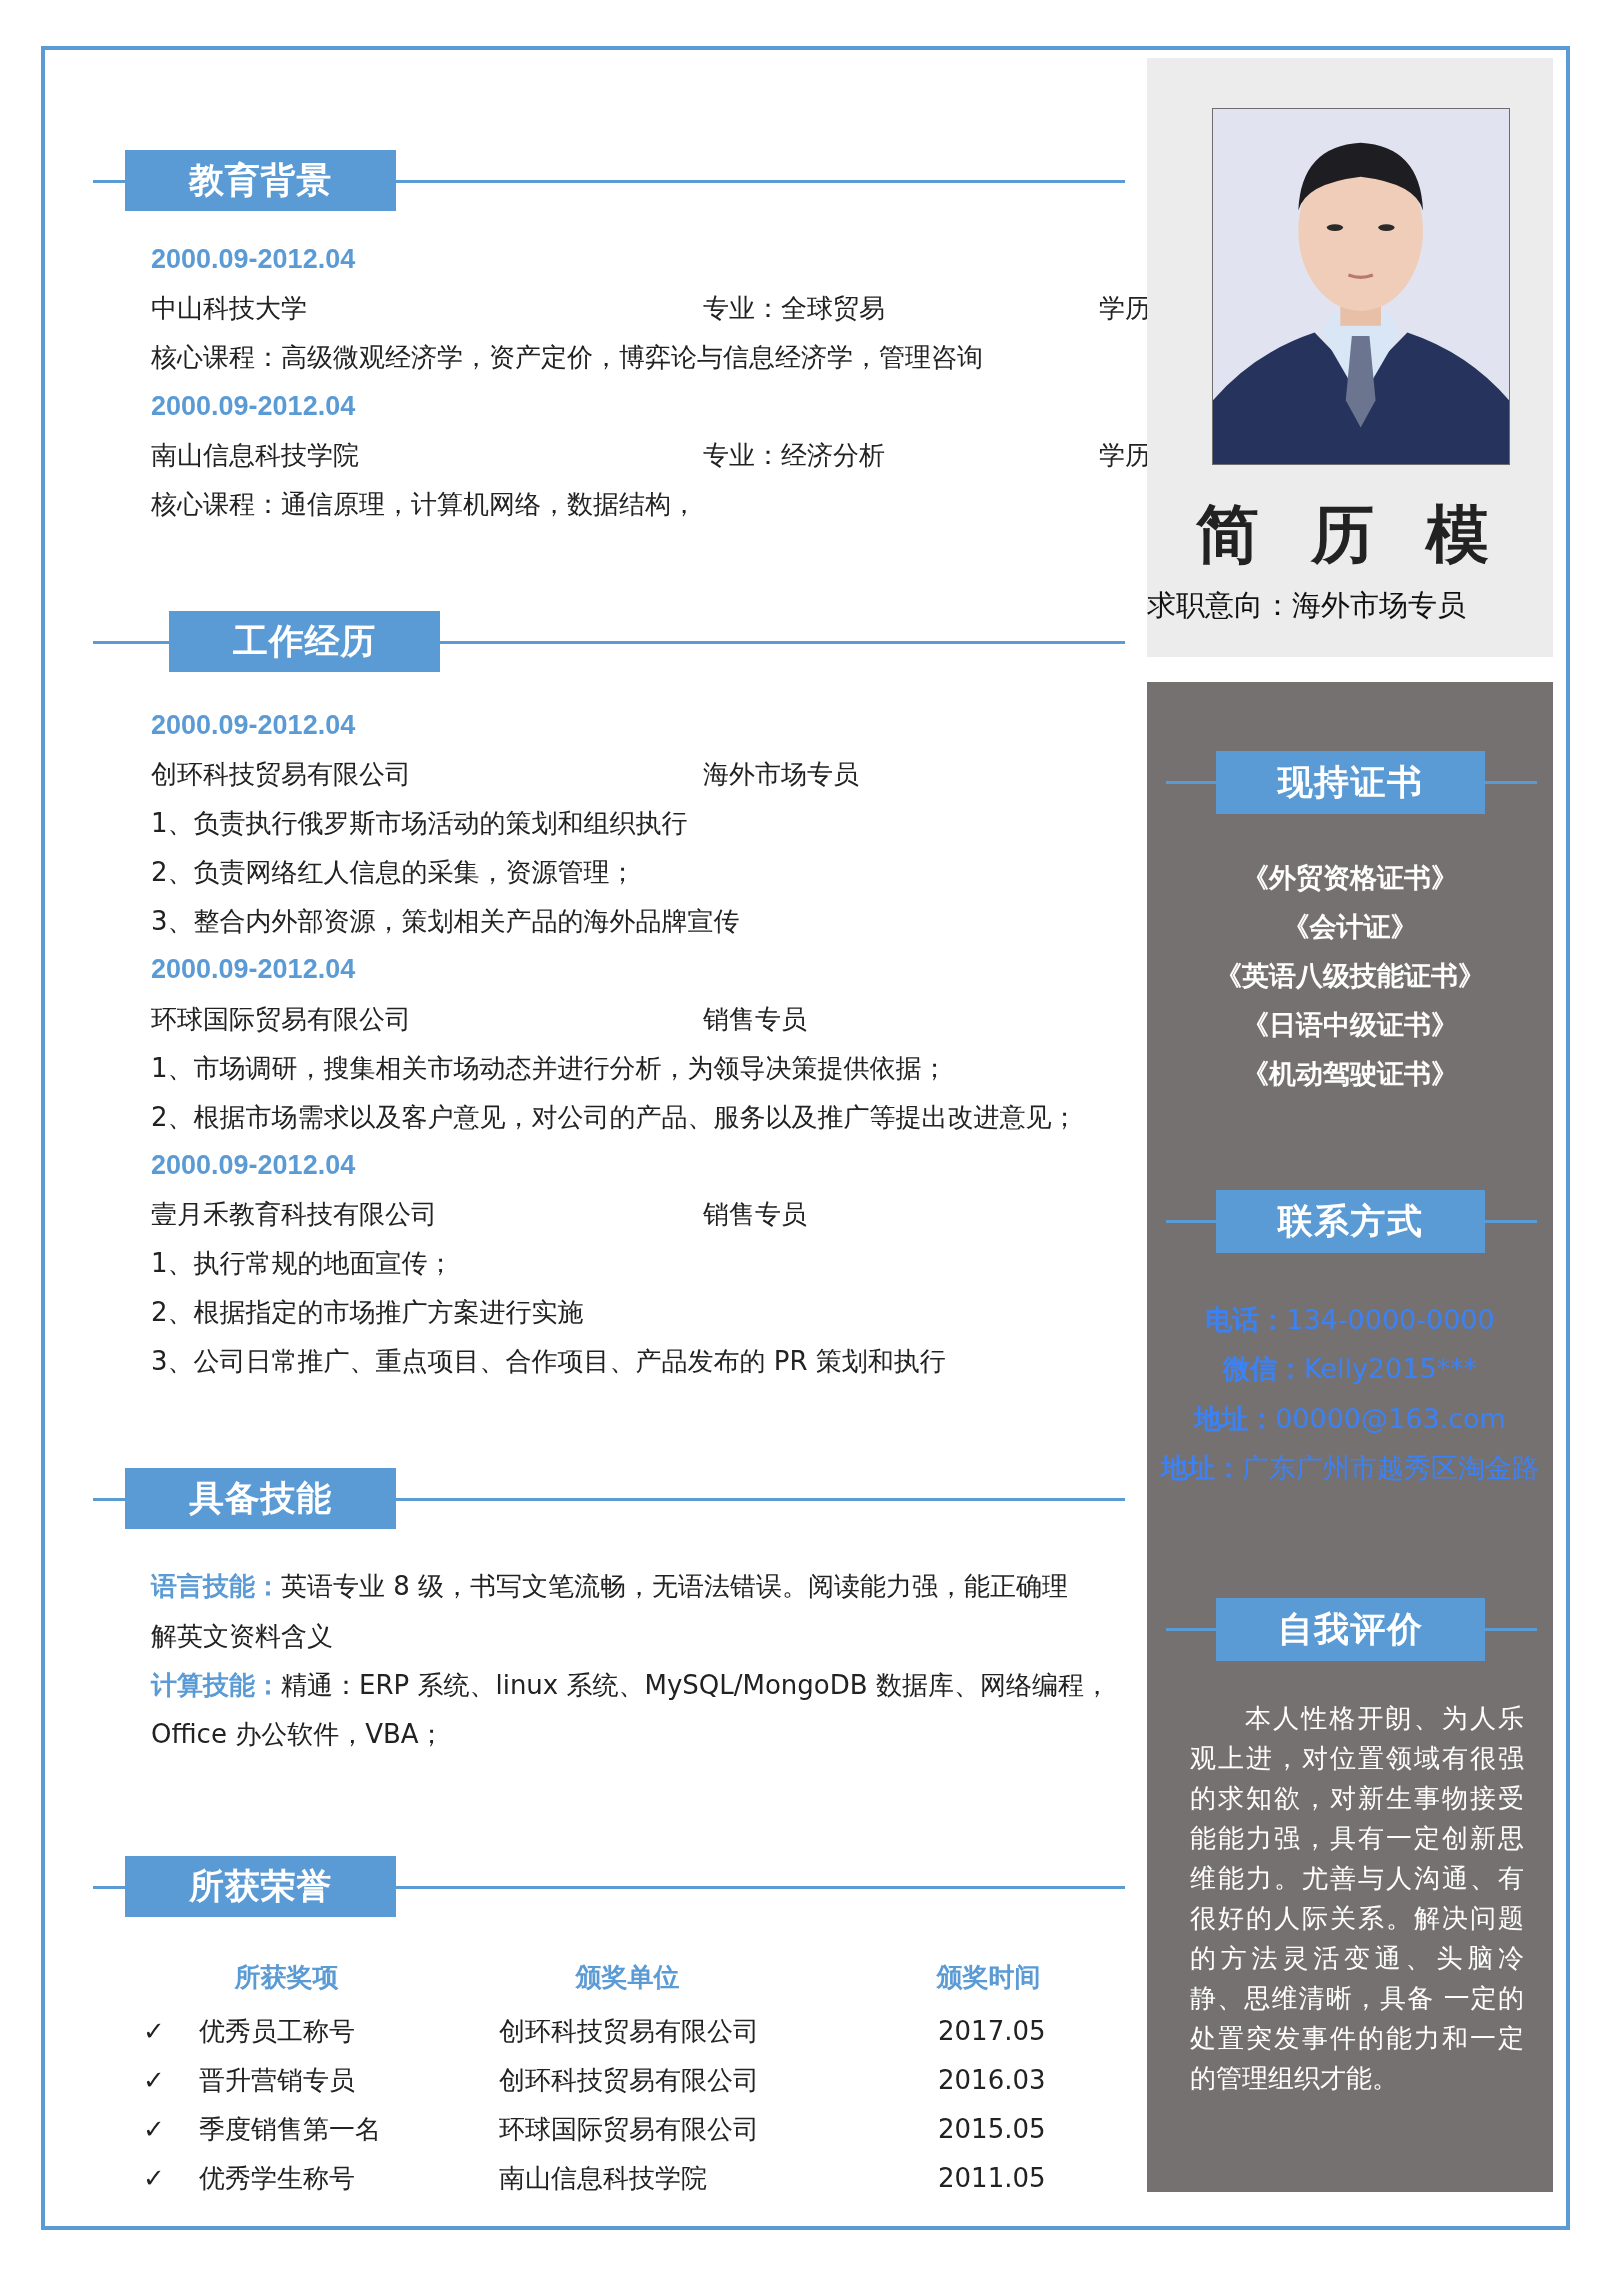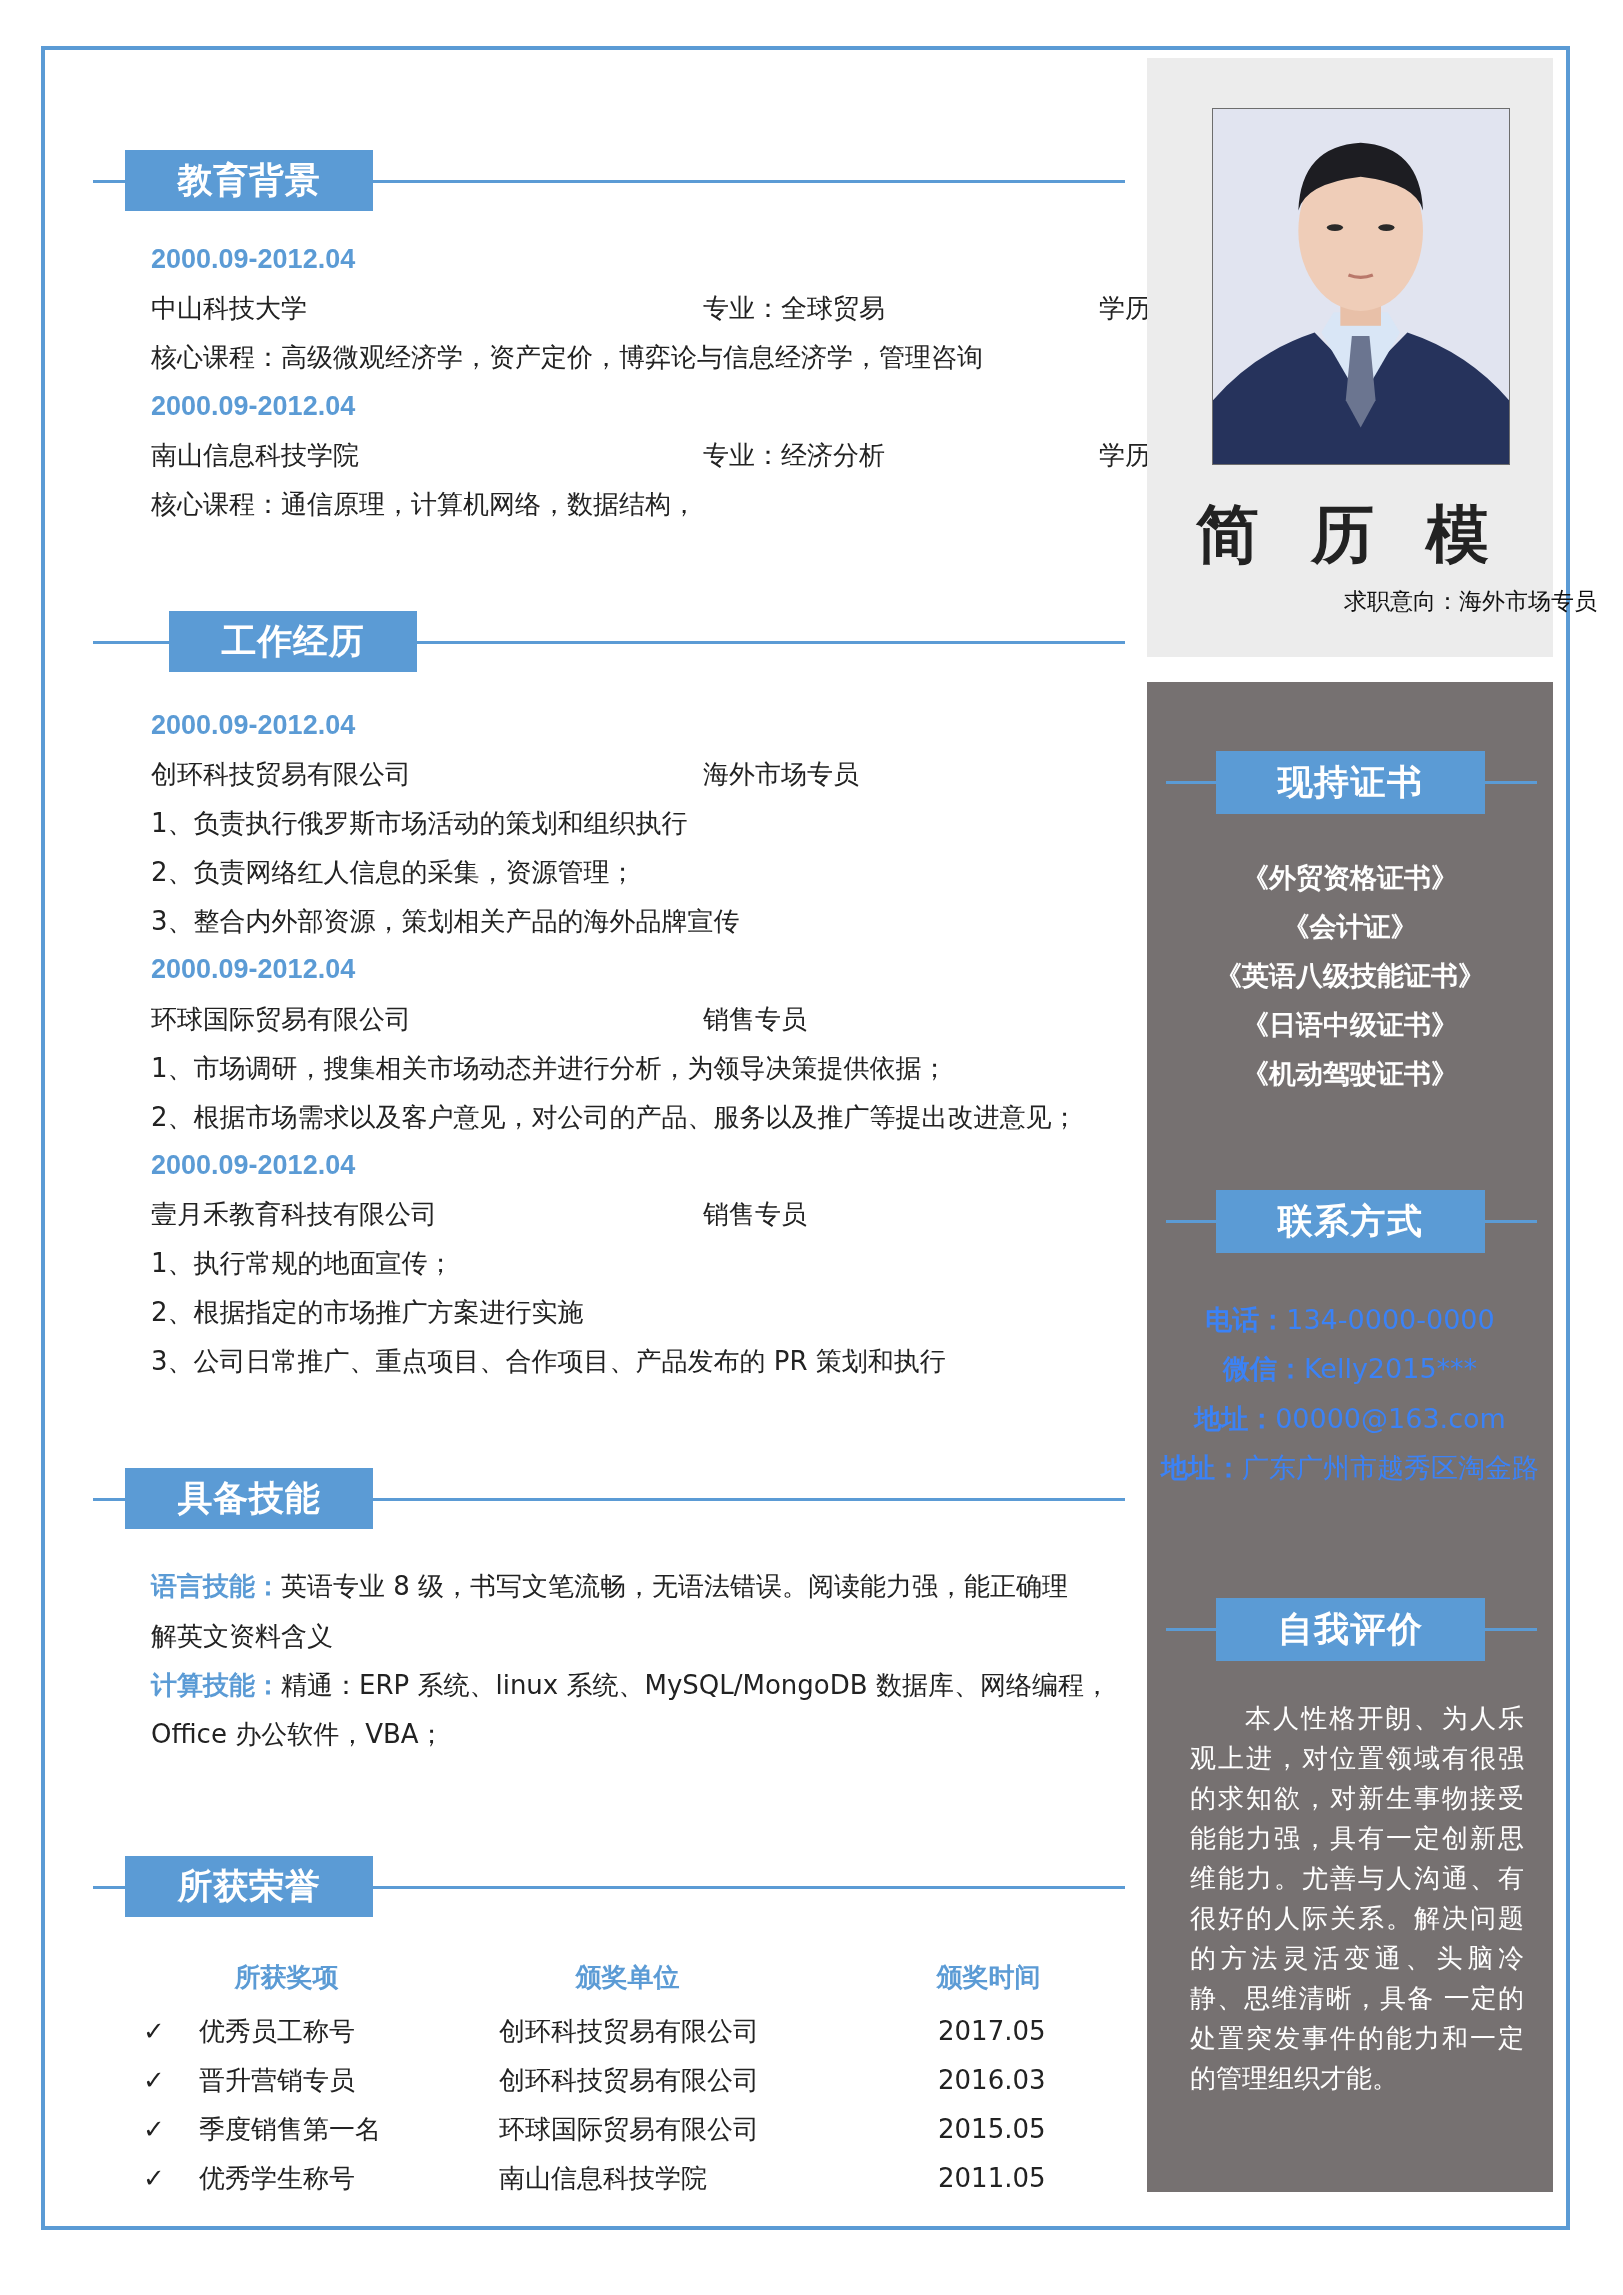--- a/index.html
+++ b/index.html
@@ -1,21 +1,21 @@
 <!DOCTYPE html>
 <html style="font-size:11px"><head>
 <meta charset="utf-8">
 <style>
   * { box-sizing: border-box; margin: 0; padding: 0; }
   html, body { width: 1623px; height: 2295px; background: #ffffff; overflow: hidden; }
   body { position: relative; font-family: "DejaVu Sans", "Liberation Sans", sans-serif; color: #222222; }
 
   .frame { position: absolute; left: 41px; top: 46px; width: 1529px; height: 2184px; border: 4.8px solid #5b9bd5; }
   .sec-line { position: absolute; left: 93px; width: 1032px; height: 2.7px; background: #5b9bd5; }
-  .sec-banner { position: absolute; left: 125px; width: 248px; height: 61px; background: #5b9bd5;
+  .sec-banner { position: absolute; left: 125px; width: 271px; height: 61px; background: #5b9bd5;
     color: #ffffff; font-weight: bold; font-size: 35px; line-height: 61px; text-align: center; letter-spacing: 0.7px; }
 
   .row { position: absolute; left: 151px; font-size: 26px; line-height: 34px; white-space: nowrap; }
   .date { color: #5b9bd5; font-weight: bold; font-size: 27px; font-family: "Liberation Sans", sans-serif; }
   .col2 { position: absolute; left: 552px; }
   .col3 { position: absolute; left: 948px; }
   .col3w { position: absolute; left: 1006px; }
   .label-blue { color: #5b9bd5; font-weight: bold; }
 
   .awards-head { position: absolute; font-size: 26px; font-weight: bold; color: #5b9bd5; text-align: center; }
@@ -25,21 +25,21 @@
   .award-row .a2 { position: absolute; left: 499px; }
   .award-row .a3 { position: absolute; left: 938px; }
 
   
   .profile-box { position: absolute; left: 1147px; top: 58px; width: 406px; height: 599px; background: #ececec; }
   .photo { position: absolute; left: 1212px; top: 108px; width: 298px; height: 357px; border: 1.4px solid #6d6d6d;
     background: linear-gradient(#e3e5ef, #dfe2ee); overflow: hidden; }
   .photo svg { width: 100%; height: 100%; display: block; }
   .name { position: absolute; left: 1147px; top: 492px; width: 406px; text-align: center; font-size: 63px;
     font-weight: bold; letter-spacing: 15px; color: #222222; }
-  .intent { position: absolute; left: 1147px; top: 586px; width: 406px; text-align: right; font-size: 23px; color: #111111; margin-left: 44px; }
+  .intent { position: absolute; left: 1147px; top: 586px; width: 406px; text-align: left; font-size: 29px; color: #111111; }
 
   .dark-box { position: absolute; left: 1147px; top: 682px; width: 406px; height: 1510px; background: #767171; }
   .side-line { position: absolute; left: 1166px; width: 371px; height: 2.7px; background: #5b9bd5; }
   .side-banner { position: absolute; left: 1216px; width: 269px; height: 63px; background: #5b9bd5; color: #ffffff;
     font-weight: bold; font-size: 35px; line-height: 63px; text-align: center; letter-spacing: 1.4px; }
   .cert { position: absolute; left: 1147px; width: 406px; text-align: center; color: #ffffff; font-weight: bold; font-size: 27px; line-height: 49px; }
   .contact { position: absolute; left: 1147px; width: 406px; text-align: center; color: #3b82f6; font-size: 27px; line-height: 49px; white-space: nowrap; }
   .contact b { font-weight: bold; }
   .self-eval { position: absolute; left: 1190px; top: 1698px; width: 334px; color: #ffffff; font-size: 26px; line-height: 40px;
     text-indent: 55px; text-align: justify; }

